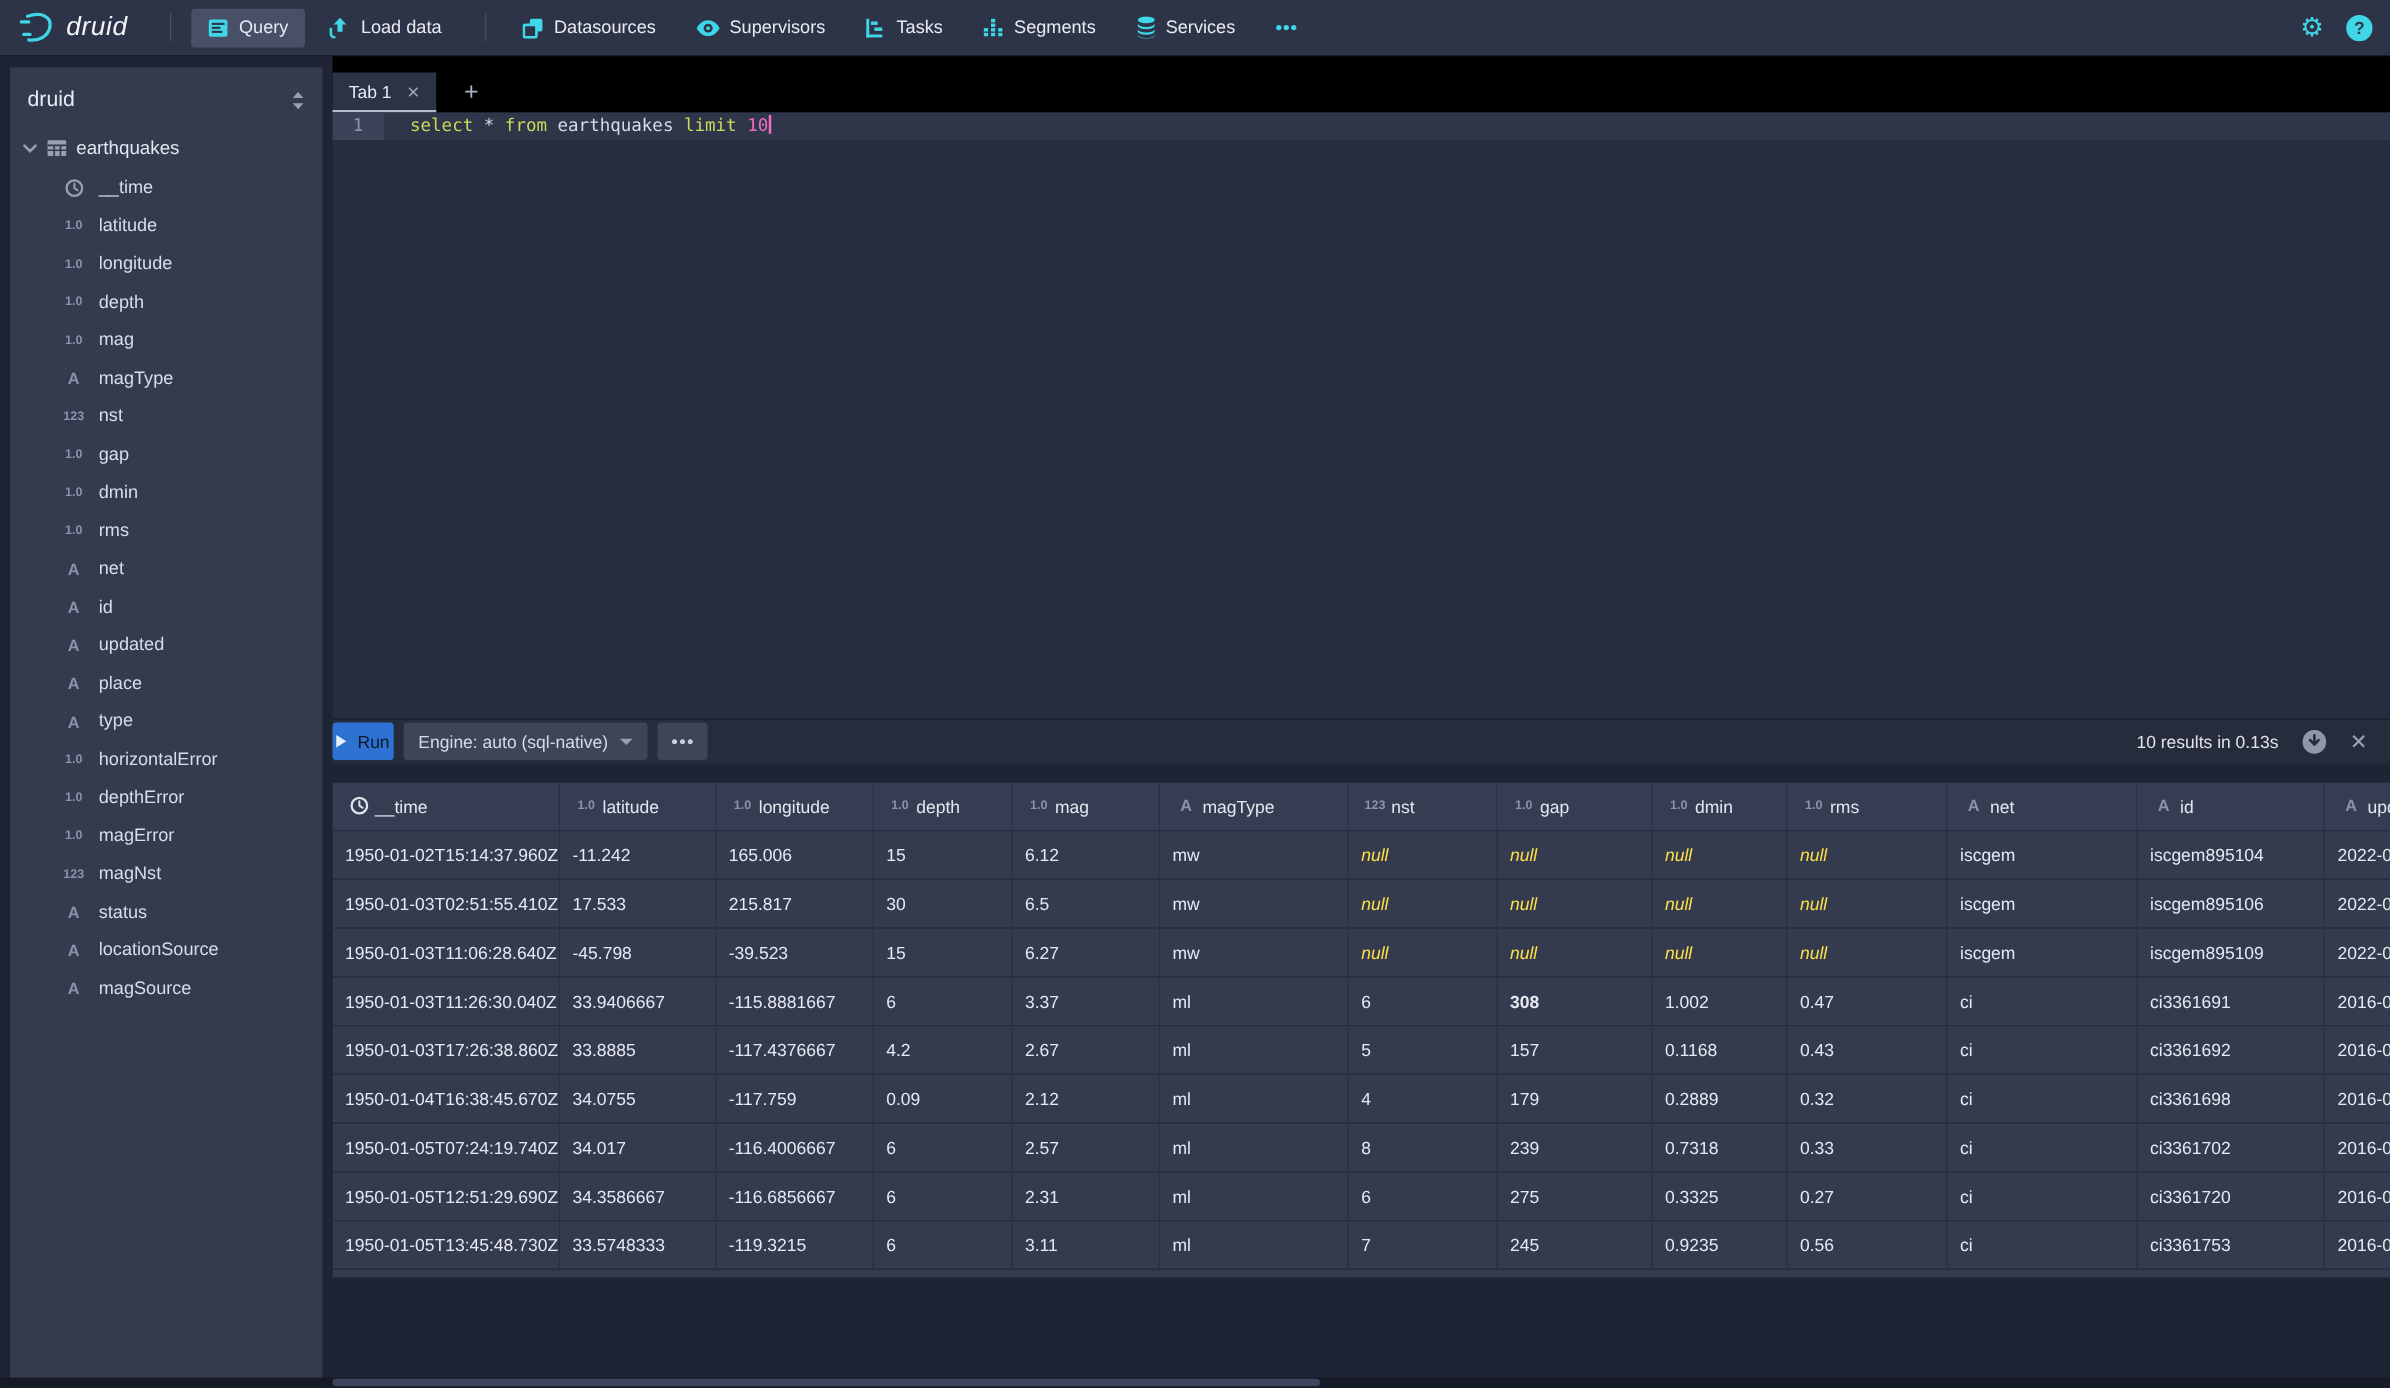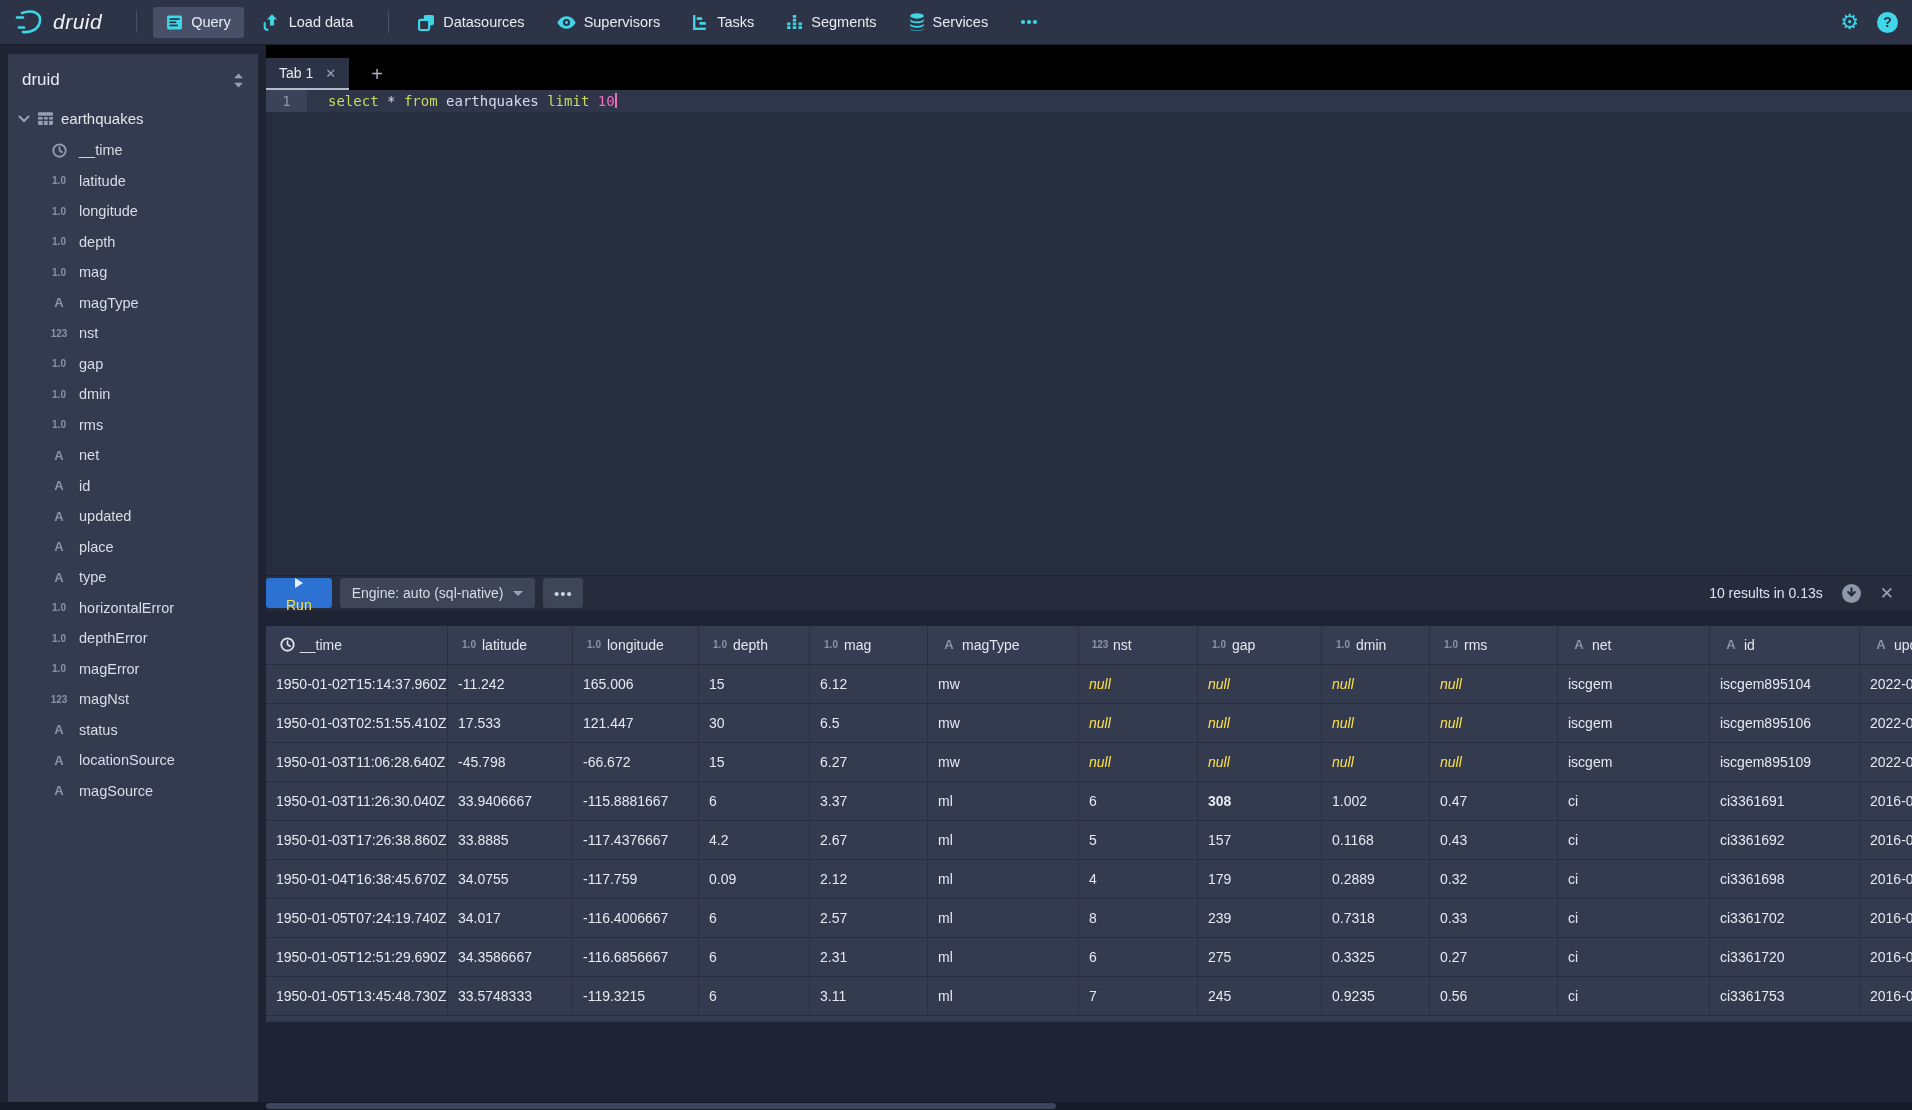--- a/index.html
+++ b/index.html
@@ -57,22 +57,22 @@
   .code-line { display:flex; height:22px; line-height:22px; background:#2f3649; }
   .gutter { width:41px; flex:none; background:#3b4359; color:#8d96ab; text-align:center; }
   .code-text { padding-left:21px; color:#d8dce8; white-space:pre; }
   .tok-kw { color:#c9da5e; }
   .tok-num { color:#ef6bbd; }
   .cursor { display:inline-block; width:2px; height:15px; background:#f06ec0; vertical-align:-2px; }
 
   
   .runbar { height:36px; background:#272c3c; border-top:1px solid #1d2230; display:flex;
     align-items:center; padding:0 10px 0 0; }
-  .run-btn { display:flex; align-items:center; gap:9px; background:#2d72d2; color:#fde047;
-    font-size:14px; height:30px; padding:0 20px; border:none; border-radius:3px; cursor:pointer; margin-left:0;flex-direction:column; }
+  .run-btn { display:flex; align-items:center; gap:9px; background:#2d72d2; color:#0f172a;
+    font-size:14px; height:30px; padding:0 3px; border:none; border-radius:3px; cursor:pointer; margin-left:0; }
   .play { width:0; height:0; border-left:8px solid #e8f1fc; border-top:5px solid transparent;
     border-bottom:5px solid transparent; }
   .engine-btn { display:flex; align-items:center; gap:10px; background:#3e4557; color:#d7dbe7;
     font-size:14px; height:30px; padding:0 12px; border:none; border-radius:3px; cursor:pointer; margin-left:8px; }
   .caret-down { width:0; height:0; border-top:5px solid #99a2b5; border-left:5px solid transparent;
     border-right:5px solid transparent; }
   .more-btn { background:#3e4557; color:#c9cfdd; border:none; border-radius:3px; height:30px;
     width:40px; font-size:15px; letter-spacing:1px; cursor:pointer; margin-left:8px; }
   .runbar-spacer { flex:1; }
   .results-status { font-size:14px; color:#dfe3ee; margin-right:18px; }
@@ -452,36 +452,36 @@
             <div class="cell null" style="width: 124px;">null</div>
             <div class="cell null" style="width: 108px;">null</div>
             <div class="cell null" style="width: 128px;">null</div>
             <div class="cell" style="width: 152px;">iscgem</div>
             <div class="cell" style="width: 150px;">iscgem895104</div>
             <div class="cell" style="width: 150px;">2022-0</div>
           </div>
           <div class="trow">
             <div class="cell" style="width: 182px;">1950-01-03T02:51:55.410Z</div>
             <div class="cell" style="width: 125px;">17.533</div>
-            <div class="cell" style="width: 126px;">121.447</div>
+            <div class="cell" style="width: 126px;">215.817</div>
             <div class="cell" style="width: 111px;">30</div>
             <div class="cell" style="width: 118px;">6.5</div>
             <div class="cell" style="width: 151px;">mw</div>
             <div class="cell null" style="width: 119px;">null</div>
             <div class="cell null" style="width: 124px;">null</div>
             <div class="cell null" style="width: 108px;">null</div>
             <div class="cell null" style="width: 128px;">null</div>
             <div class="cell" style="width: 152px;">iscgem</div>
             <div class="cell" style="width: 150px;">iscgem895106</div>
             <div class="cell" style="width: 150px;">2022-0</div>
           </div>
           <div class="trow">
             <div class="cell" style="width: 182px;">1950-01-03T11:06:28.640Z</div>
             <div class="cell" style="width: 125px;">-45.798</div>
-            <div class="cell" style="width: 126px;">-66.672</div>
+            <div class="cell" style="width: 126px;">-39.523</div>
             <div class="cell" style="width: 111px;">15</div>
             <div class="cell" style="width: 118px;">6.27</div>
             <div class="cell" style="width: 151px;">mw</div>
             <div class="cell null" style="width: 119px;">null</div>
             <div class="cell null" style="width: 124px;">null</div>
             <div class="cell null" style="width: 108px;">null</div>
             <div class="cell null" style="width: 128px;">null</div>
             <div class="cell" style="width: 152px;">iscgem</div>
             <div class="cell" style="width: 150px;">iscgem895109</div>
             <div class="cell" style="width: 150px;">2022-0</div>

